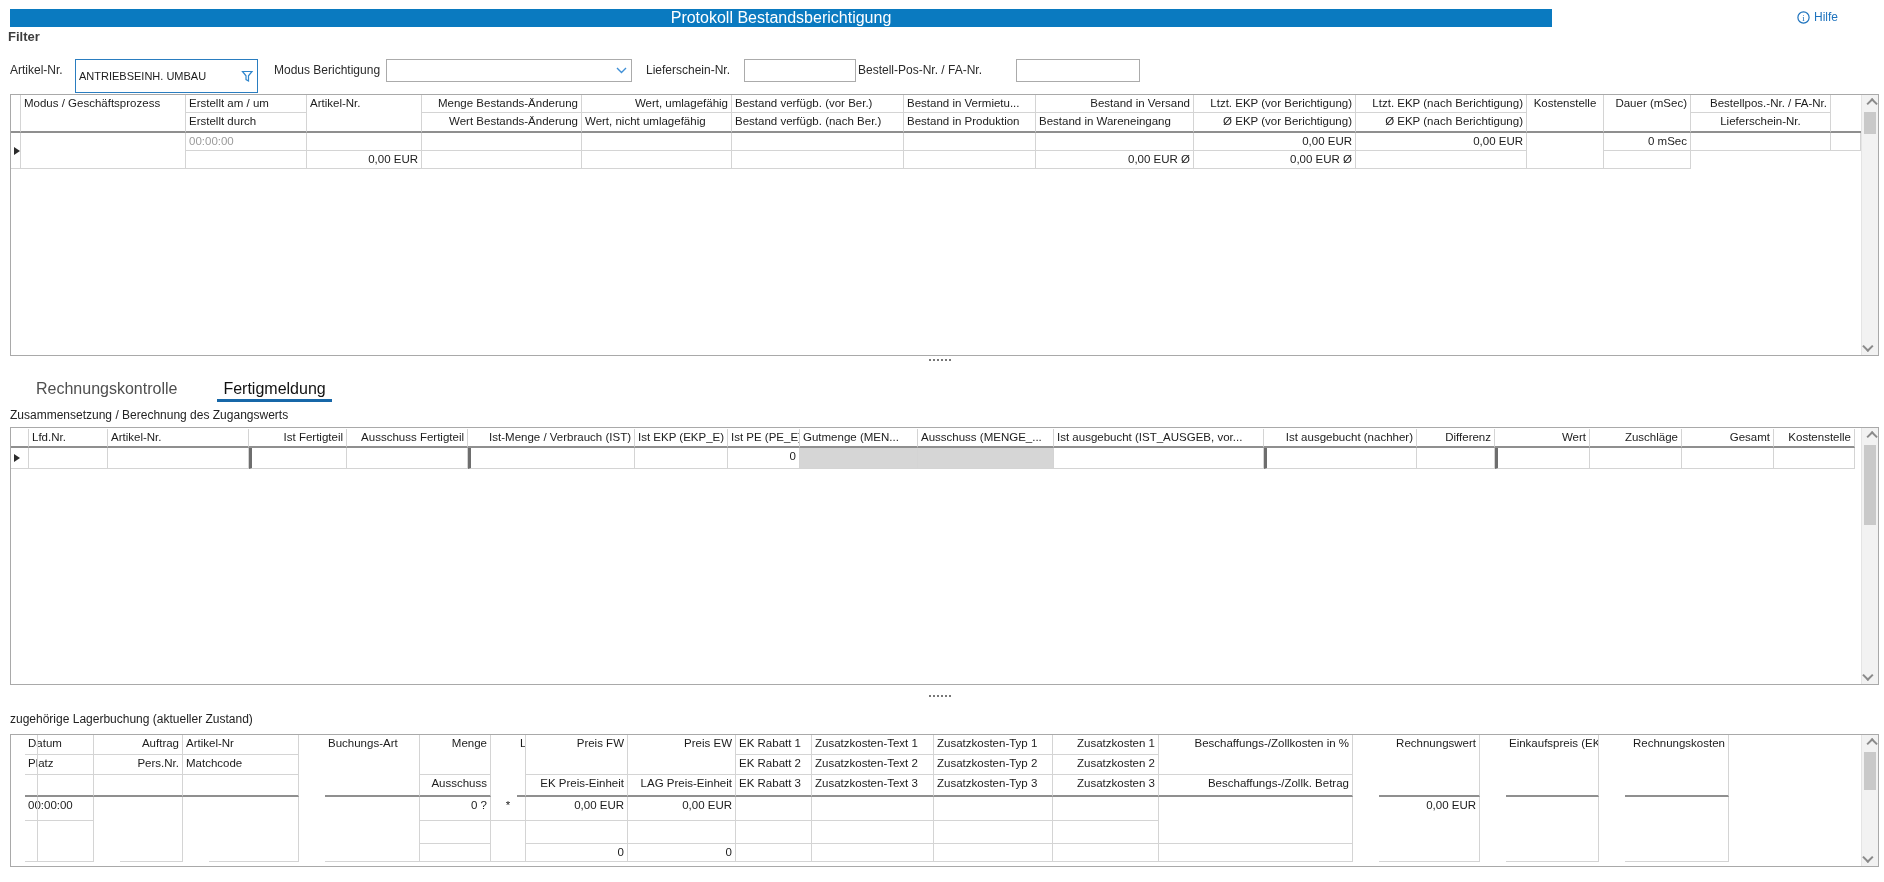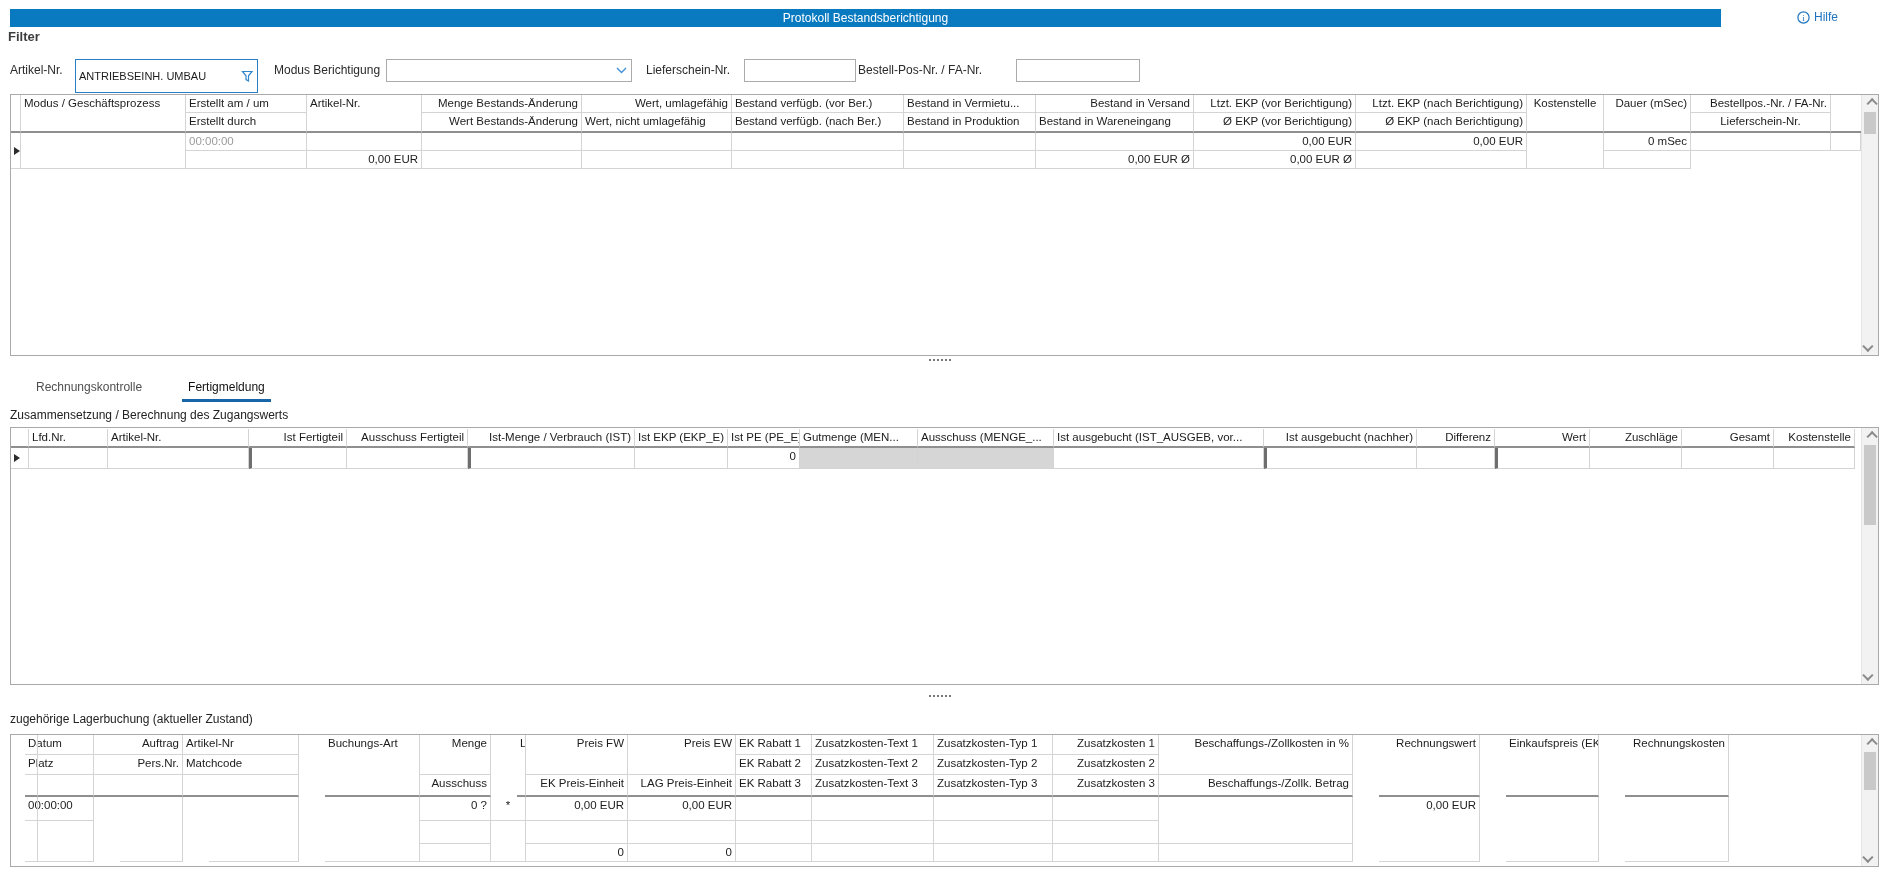--- a/index.html
+++ b/index.html
@@ -1,21 +1,21 @@
 <!DOCTYPE html>
 <html><head>
 <meta charset="utf-8">
 <style>
   html,body{margin:0;padding:0;background:#fff;}
   body{width:1884px;height:882px;position:relative;overflow:hidden;
        font-family:"Liberation Sans",sans-serif;color:#1c1c1c;}
   .abs{position:absolute;}
   
-  .titlebar{left:10px;top:9px;width:1711px;height:18px;background:#0a7ac0;color:#fff;
-            font-size:12px;line-height:18px;text-align:center;}
+  .titlebar{left:10px;top:9px;width:1542px;height:18px;background:#0a7ac0;color:#fff;
+            font-size:16px;line-height:18px;text-align:center;}
   .help{left:1797px;top:10px;font-size:12px;color:#1e73be;display:flex;align-items:center;gap:4px;cursor:pointer;}
   
   .filter-title{left:8px;top:29px;font-size:13px;font-weight:700;color:#3d3d3d;}
   .flabel{font-size:12px;color:#2a2a2a;top:63px;}
   .fld{top:59px;height:23px;background:#fff;box-sizing:border-box;border:1px solid #ababab;
        font-size:11px;display:flex;align-items:center;}
   .artwrap{left:75px;width:183px;border:1px solid #2a7dc0;padding:16px 3px;justify-content:space-between;}
   .artwrap input{border:none;outline:none;width:150px;font:11px "Liberation Sans",sans-serif;color:#1c1c1c;padding:0;}
   .select{left:386px;width:246px;position:absolute;padding:0 4px;justify-content:flex-end;}
   .inp{position:absolute;height:23px;border:1px solid #ababab;box-sizing:border-box;
@@ -32,21 +32,21 @@
   .hb{border-bottom:2px solid #8f8f8f;}
   .rr{text-align:right;} .cc{text-align:center;} .el{text-overflow:ellipsis;}
   .s2{grid-row:span 2;} .s3{grid-row:span 3;margin-left:26px;}
   .ph{color:#9b9b9b;}
   .gray{background:#d6d6d6;}
   .tl{border-left:3px solid #6e6e6e;}
   .sel{padding:0;position:relative;}
   .arr{position:absolute;left:3px;top:50%;transform:translateY(-50%);width:0;height:0;
        border-left:6px solid #2b2b2b;border-top:4px solid transparent;border-bottom:4px solid transparent;}
   
-  .tabs{left:30px;top:378px;height:24px;display:flex;gap:34px;font-size:12px;}
+  .tabs{left:30px;top:378px;height:24px;display:flex;gap:34px;font-size:16px;}
   .tab{padding:2px 6px 3px;cursor:pointer;}
   .tab.inactive{color:#4f4f4f;}
   .tab.active{color:#111;border-bottom:3px solid #1767a8;}
   .seclabel{font-size:12px;color:#222;}
   
   .dots{width:2px;height:2px;background:#777;
         box-shadow:4px 0 #777,8px 0 #777,12px 0 #777,16px 0 #777,20px 0 #777;}
   
   .sb{position:absolute;right:0;top:0;bottom:0;width:16px;background:#f2f2f2;border-left:1px solid #e4e4e4;}
   .sb-btn{position:absolute;left:0;width:16px;height:16px;display:flex;align-items:center;justify-content:center;}

